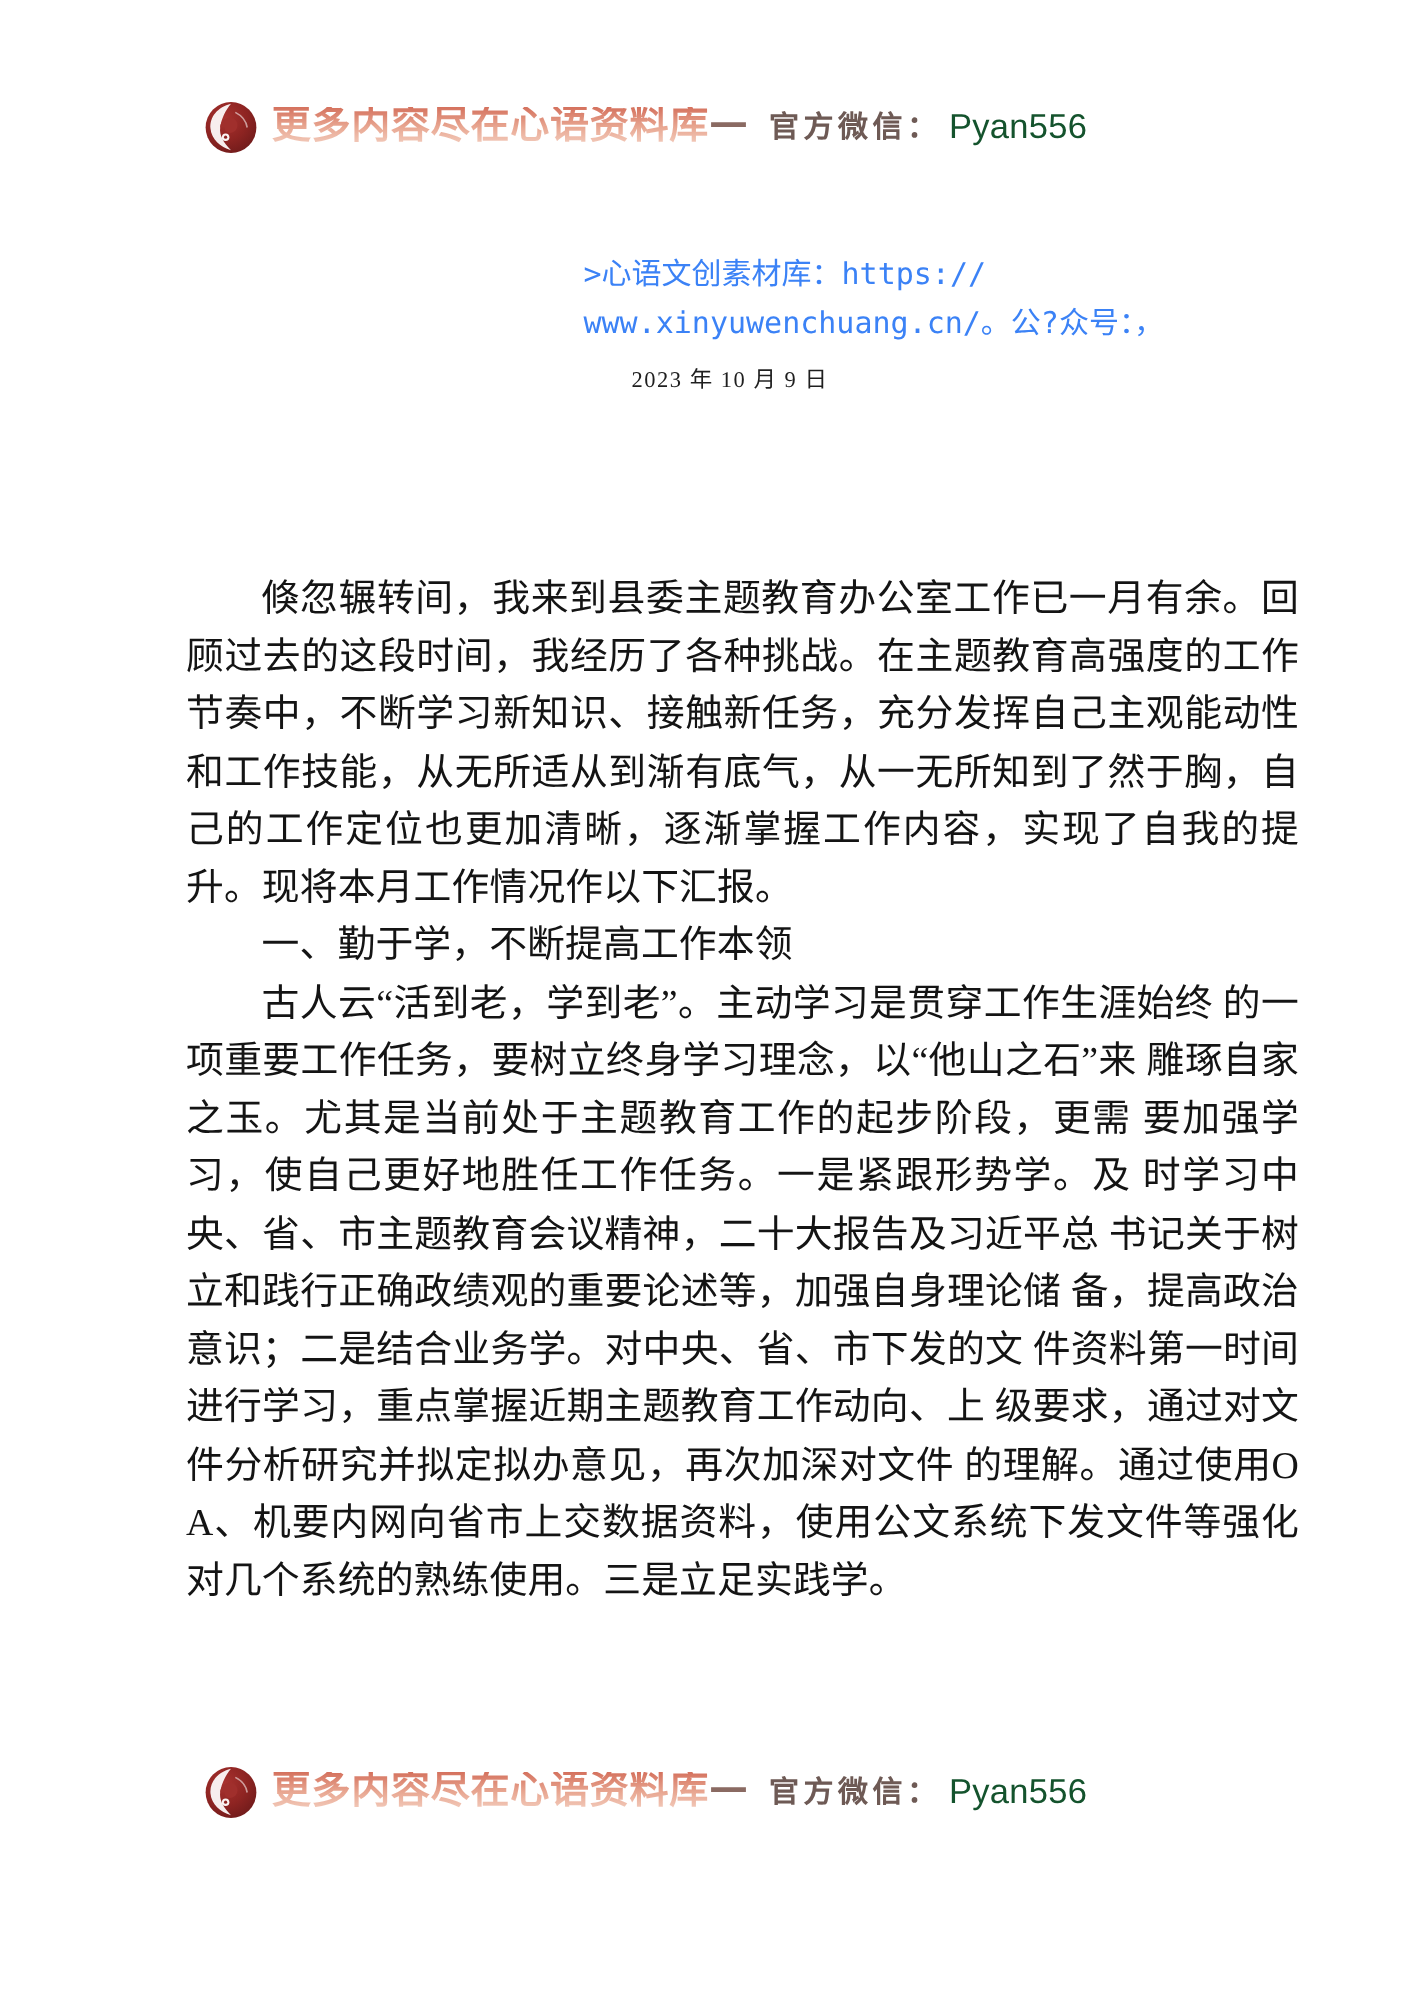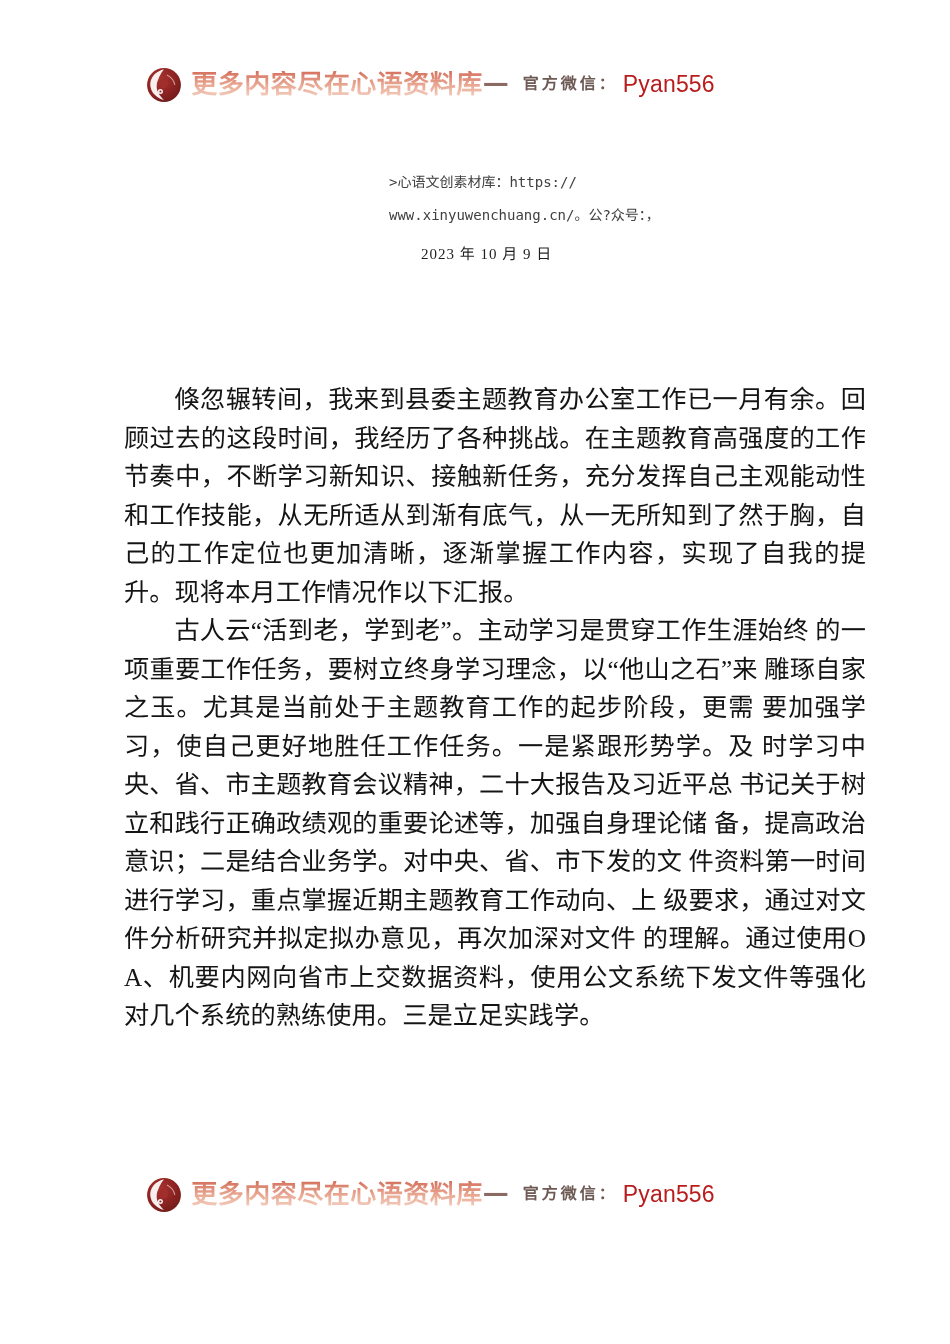--- a/index.html
+++ b/index.html
@@ -67,50 +67,50 @@
     font-size: 26px;
     color: #8a6a62;
     line-height: 1;
     position: relative;
     top: -2px;
   }
 
   .wm-wechat {
     font-family: "DejaVu Serif", "Liberation Serif", serif;
     font-weight: 700;
-    font-size: 16px;
+    font-size: 20px;
     color: #6e5a55;
     letter-spacing: 3px;
     white-space: nowrap;
     line-height: 1;
     margin-left: 14px;
   }
 
   .wm-handle {
     font-family: "Liberation Sans", "DejaVu Sans", sans-serif;
     font-size: 23px;
-    color: #b91c1c;
+    color: #14532d;
     letter-spacing: 0.2px;
     white-space: nowrap;
     line-height: 1;
     margin-left: 5px;
   }
 
   
   .meta-block {
     position: absolute;
     top: 166px;
     left: 389px;
     width: 470px;
   }
   .meta-line {
     font-family: "DejaVu Sans Mono", "Liberation Mono", monospace;
-    font-size: 14px;
+    font-size: 20px;
     line-height: 33px;
-    color: #404040;
+    color: #3b82f6;
     white-space: nowrap;
     letter-spacing: 0px;
   }
   .meta-author {
     margin-top: 16px;
     padding-left: 68px;
     font-family: "Liberation Serif", "DejaVu Serif", serif;
     font-size: 21px;
     line-height: 32px;
     color: #1f1f1f;
@@ -176,20 +176,21 @@
   </div>
 
   <div class="meta-block">
     <div class="meta-line">&gt;心语文创素材库：https://</div>
     <div class="meta-line">www.xinyuwenchuang.cn/。公?众号：，</div>
     <div class="meta-date">2023 年 10 月 9 日</div>
   </div>
 
   <div class="body-area">
     <p class="para">倏忽辗转间，我来到县委主题教育办公室工作已一月有余。回顾过去的这段时间，我经历了各种挑战。在主题教育高强度的工作节奏中，不断学习新知识、接触新任务，充分发挥自己主观能动性和工作技能，从无所适从到渐有底气，从一无所知到了然于胸，自己的工作定位也更加清晰，逐渐掌握工作内容，实现了自我的提升。现将本月工作情况作以下汇报。</p>
+    <p class="para heading">一、勤于学，不断提高工作本领</p>
     <p class="para">古人云“活到老，学到老”。主动学习是贯穿工作生涯始终 的一项重要工作任务，要树立终身学习理念，以“他山之石”来 雕琢自家之玉。尤其是当前处于主题教育工作的起步阶段，更需 要加强学习，使自己更好地胜任工作任务。一是紧跟形势学。及 时学习中央、省、市主题教育会议精神，二十大报告及习近平总 书记关于树立和践行正确政绩观的重要论述等，加强自身理论储 备，提高政治意识；二是结合业务学。对中央、省、市下发的文 件资料第一时间进行学习，重点掌握近期主题教育工作动向、上 级要求，通过对文件分析研究并拟定拟办意见，再次加深对文件 的理解。通过使用OA、机要内网向省市上交数据资料，使用公文系统下发文件等强化对几个系统的熟练使用。三是立足实践学。</p>
   </div>
 
   <div class="watermark footer">
     <svg class="wm-logo" viewBox="0 0 100 100">
       <defs>
         <radialGradient id="lg2" cx="38%" cy="32%" r="78%">
           <stop offset="0%" stop-color="#a8322f"></stop>
           <stop offset="55%" stop-color="#8e2422"></stop>
           <stop offset="100%" stop-color="#6d1a1a"></stop>

